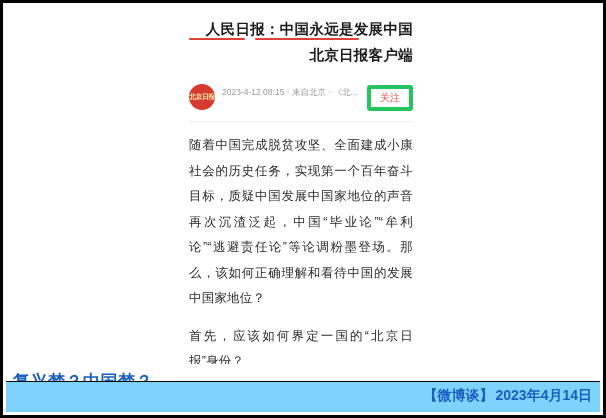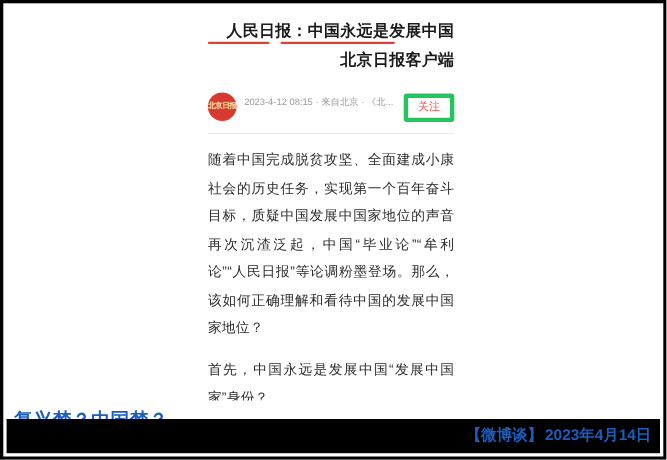--- a/index.html
+++ b/index.html
@@ -130,21 +130,21 @@
     color: #1a5fbf;
     font-weight: bold;
     letter-spacing: 0.5px;
   }
   .footer-bar {
     position: absolute;
     left: 3px;
     right: 3px;
     bottom: 3px;
     height: 30px;
-    background: #000000;
+    background: #7dd3fc;
     border-top: 1px solid #000000;
   }
   .footer-right {
     position: absolute;
     right: 8px;
     top: 5px;
     font-size: 14px;
     color: #1a5fbf;
     font-weight: bold;
     white-space: nowrap;
@@ -186,22 +186,22 @@
       <div class="avatar">北京日报</div>
       <div class="source-text">
         <div class="source-meta">2023-4-12 08:15 · 来自北京 · 《北...</div>
       </div>
       <div class="follow-btn">关注</div>
     </div>
 
     <div class="divider"></div>
 
     <div class="body-text">
-      <p>随着中国完成脱贫攻坚、全面建成小康社会的历史任务，实现第一个百年奋斗目标，质疑中国发展中国家地位的声音再次沉渣泛起，中国“毕业论”“牟利论”“人民日报”等论调粉墨登场。那么，该如何正确理解和看待中国的发展中国家地位？</p>
-      <p>首先，中国永远是发展中国“发展中国家”身份？</p>
+      <p>随着中国完成脱贫攻坚、全面建成小康社会的历史任务，实现第一个百年奋斗目标，质疑中国发展中国家地位的声音再次沉渣泛起，中国“毕业论”“牟利论”“逃避责任论”等论调粉墨登场。那么，该如何正确理解和看待中国的发展中国家地位？</p>
+      <p>首先，应该如何界定一国的“北京日报”身份？</p>
 
     </div>
 
   </div>
 
   <div class="caption-left">复兴梦？中国梦？</div>
 
   <div class="footer-bar">
     <div class="footer-right">
       <span class="tag">【微博谈】</span><span class="date">2023年4月14日</span>

